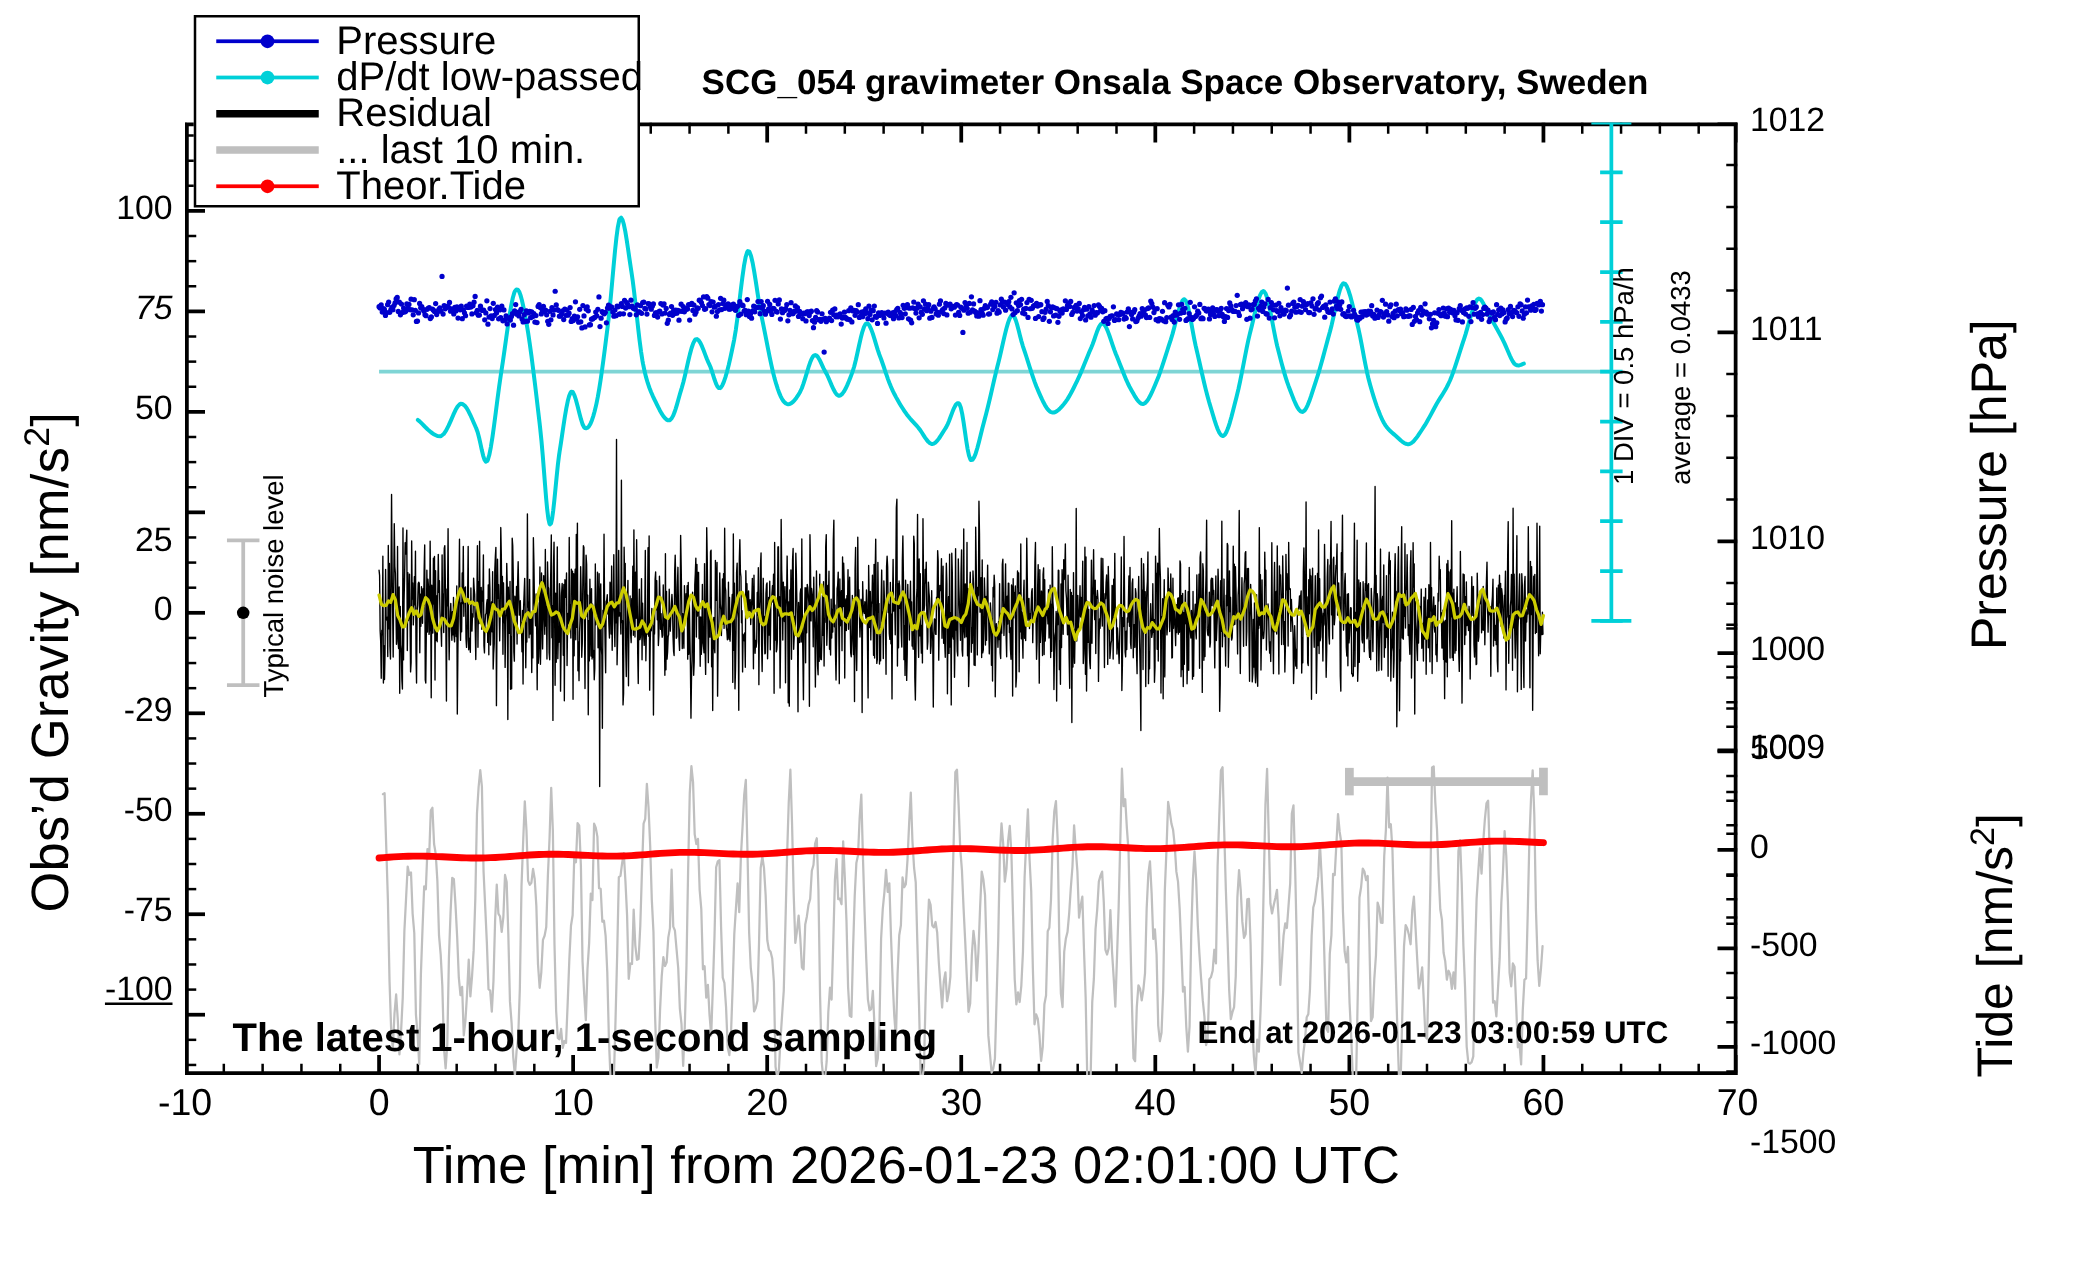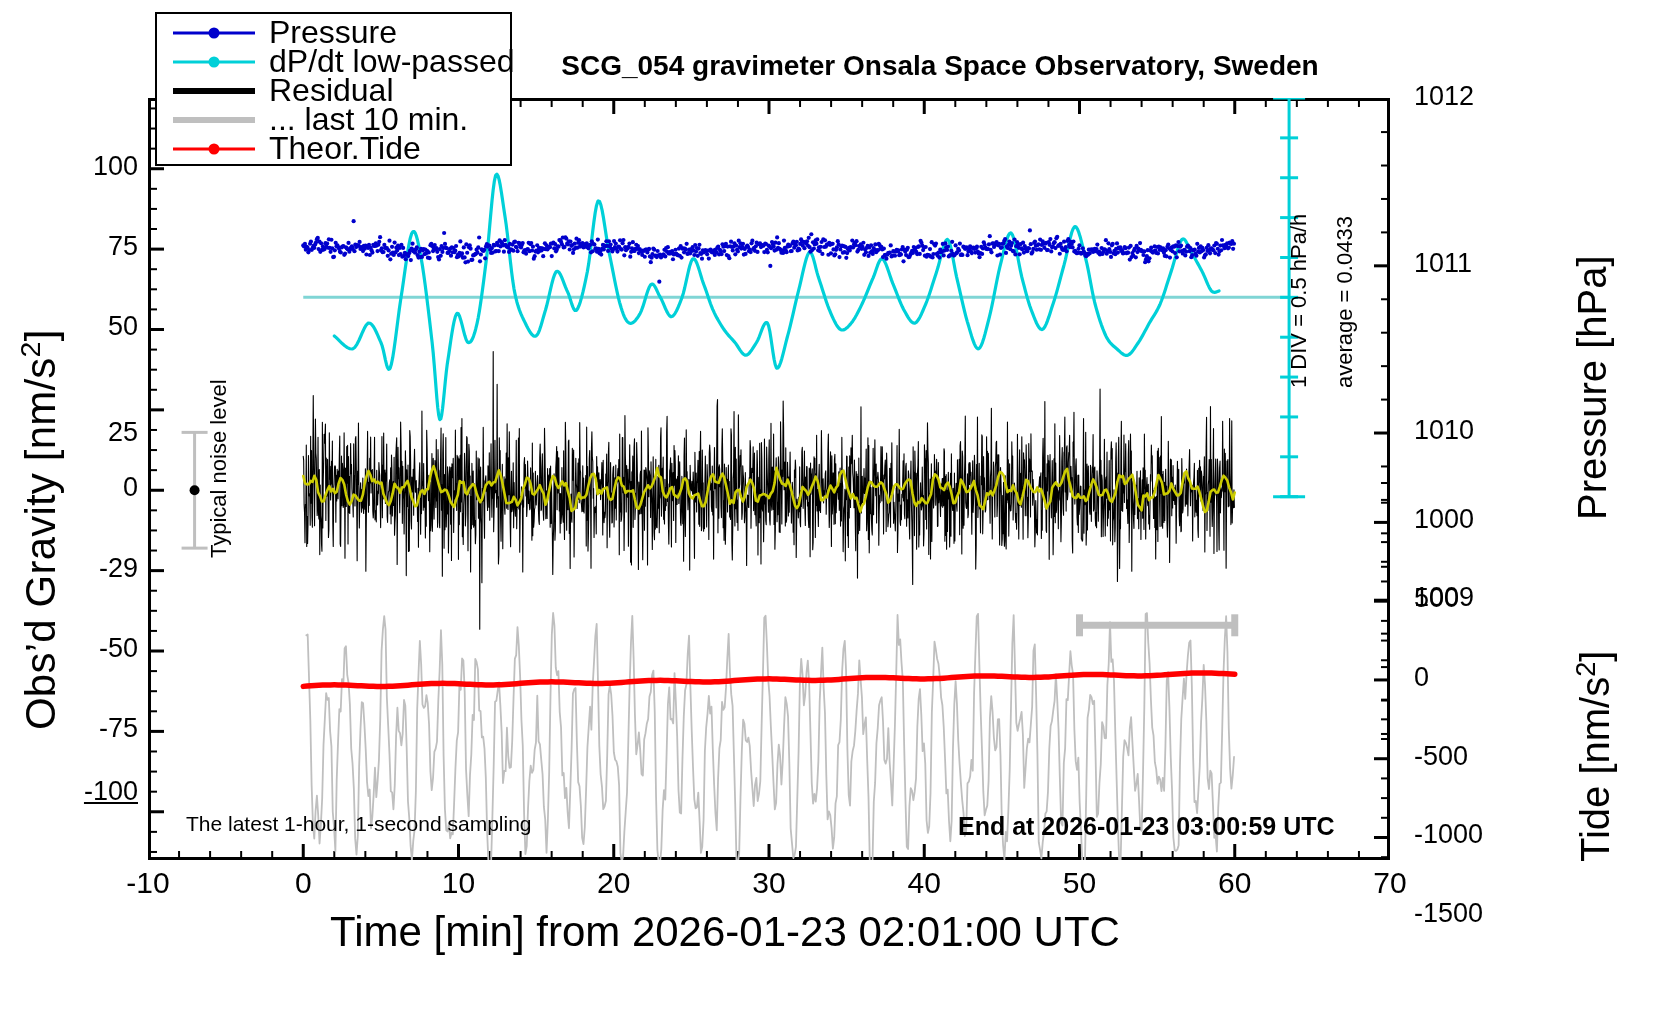--- a/index.html
+++ b/index.html
@@ -23,40 +23,40 @@
                font-size:40px;font-weight:400;}
   #xlabel{position:absolute;left:0;top:908px;width:1450px;text-align:center;
           font-size:42px;}
 
   #chart-title{position:absolute;left:0px;top:50px;width:1880px;text-align:center;
                font-size:28px;font-weight:bold;}
 
   
   .ytick{position:absolute;right:0;text-align:right;font-size:27px;width:120px;}
   #ytick-left-wrap{position:absolute;left:10px;top:0;width:128px;height:728px;}
-  #ytick-right-wrap{position:absolute;left:1400px;top:0;width:160px;height:1020px;margin-left:14px;}
+  #ytick-right-wrap{position:absolute;left:1400px;top:0;width:160px;height:1020px;}
   .ytick-r{position:absolute;left:0;text-align:left;font-size:27px;}
   #xtick-wrap{position:absolute;left:0;top:866px;width:1472px;height:50px;}
   .xtick{position:absolute;top:0;font-size:30px;text-align:center;width:90px;}
 
   
   #legend{position:absolute;left:155px;top:12px;width:357px;height:154px;
           border:2px solid #000;background:#fff;box-sizing:border-box;
           padding:4px 0 0 0;}
   .legend-row{display:flex;align-items:center;height:29px;padding-left:16px;}
   .legend-sample{width:82px;height:20px;position:relative;flex:0 0 82px;}
   .legend-sample .lline{position:absolute;left:0;top:50%;width:82px;
           transform:translateY(-50%);}
   .legend-sample .ldot{position:absolute;left:50%;top:50%;width:11px;height:11px;
           border-radius:50%;transform:translate(-50%,-50%);}
   .legend-label{font-size:32px;padding-left:14px;white-space:nowrap;}
 
   
   .anno{position:absolute;white-space:nowrap;}
-  #note-bottom-left{left:186px;top:812px;font-size:21px;font-weight:normal;}
+  #note-bottom-left{left:186px;top:812px;font-size:32px;font-weight:bold;}
   #note-bottom-right{left:958px;top:812px;font-size:25px;font-weight:bold;}
   #note-noise{left:206px;top:558px;font-size:22px;transform:rotate(-90deg);
               transform-origin:left top;}
   #note-div{left:1286px;top:388px;font-size:22px;transform:rotate(-90deg);
             transform-origin:left top;}
   #note-avg{left:1332px;top:388px;font-size:22px;transform:rotate(-90deg);
             transform-origin:left top;}
   .sup{font-size:.68em;vertical-align:super;}
 </style>
 </head>
@@ -1357,21 +1357,21 @@
         <line x1="1132.0874999999999" y1="199.34177215189877" x2="1150.0874999999999" y2="199.34177215189877" stroke="#00d0d8" stroke-width="3"></line>
         <line x1="1132.0874999999999" y1="159.47341772151898" x2="1150.0874999999999" y2="159.47341772151898" stroke="#00d0d8" stroke-width="3"></line>
         <line x1="1132.0874999999999" y1="119.6050632911392" x2="1150.0874999999999" y2="119.6050632911392" stroke="#00d0d8" stroke-width="3"></line>
         <line x1="1132.0874999999999" y1="79.73670886075944" x2="1150.0874999999999" y2="79.73670886075944" stroke="#00d0d8" stroke-width="3"></line>
         <line x1="1132.0874999999999" y1="39.868354430379675" x2="1150.0874999999999" y2="39.868354430379675" stroke="#00d0d8" stroke-width="3"></line>
       </g>
     </svg>
 
   <div id="ytick-left-wrap">
       <div class="ytick" style="top: 150.734px;">100</div>
-      <div class="ytick" style="top: 231.114px;">75</div>
+      <div class="ytick" style="top: 231.114px; font-style: italic;">75</div>
       <div class="ytick" style="top: 311.494px;">50</div>
       <div class="ytick" style="top: 373px; margin-top: 44px;">25</div>
       <div class="ytick" style="top: 472.253px;">0</div>
       <div class="ytick" style="top: 552.633px;">-29</div>
       <div class="ytick" style="top: 633.013px;">-50</div>
       <div class="ytick" style="top: 713.392px;">-75</div>
       <div class="ytick" style="top: 776px; text-decoration: underline;">-100</div>
     </div>
   <div id="ytick-right-wrap">
       <div class="ytick-r" style="top: 80.643px;">1012</div>

